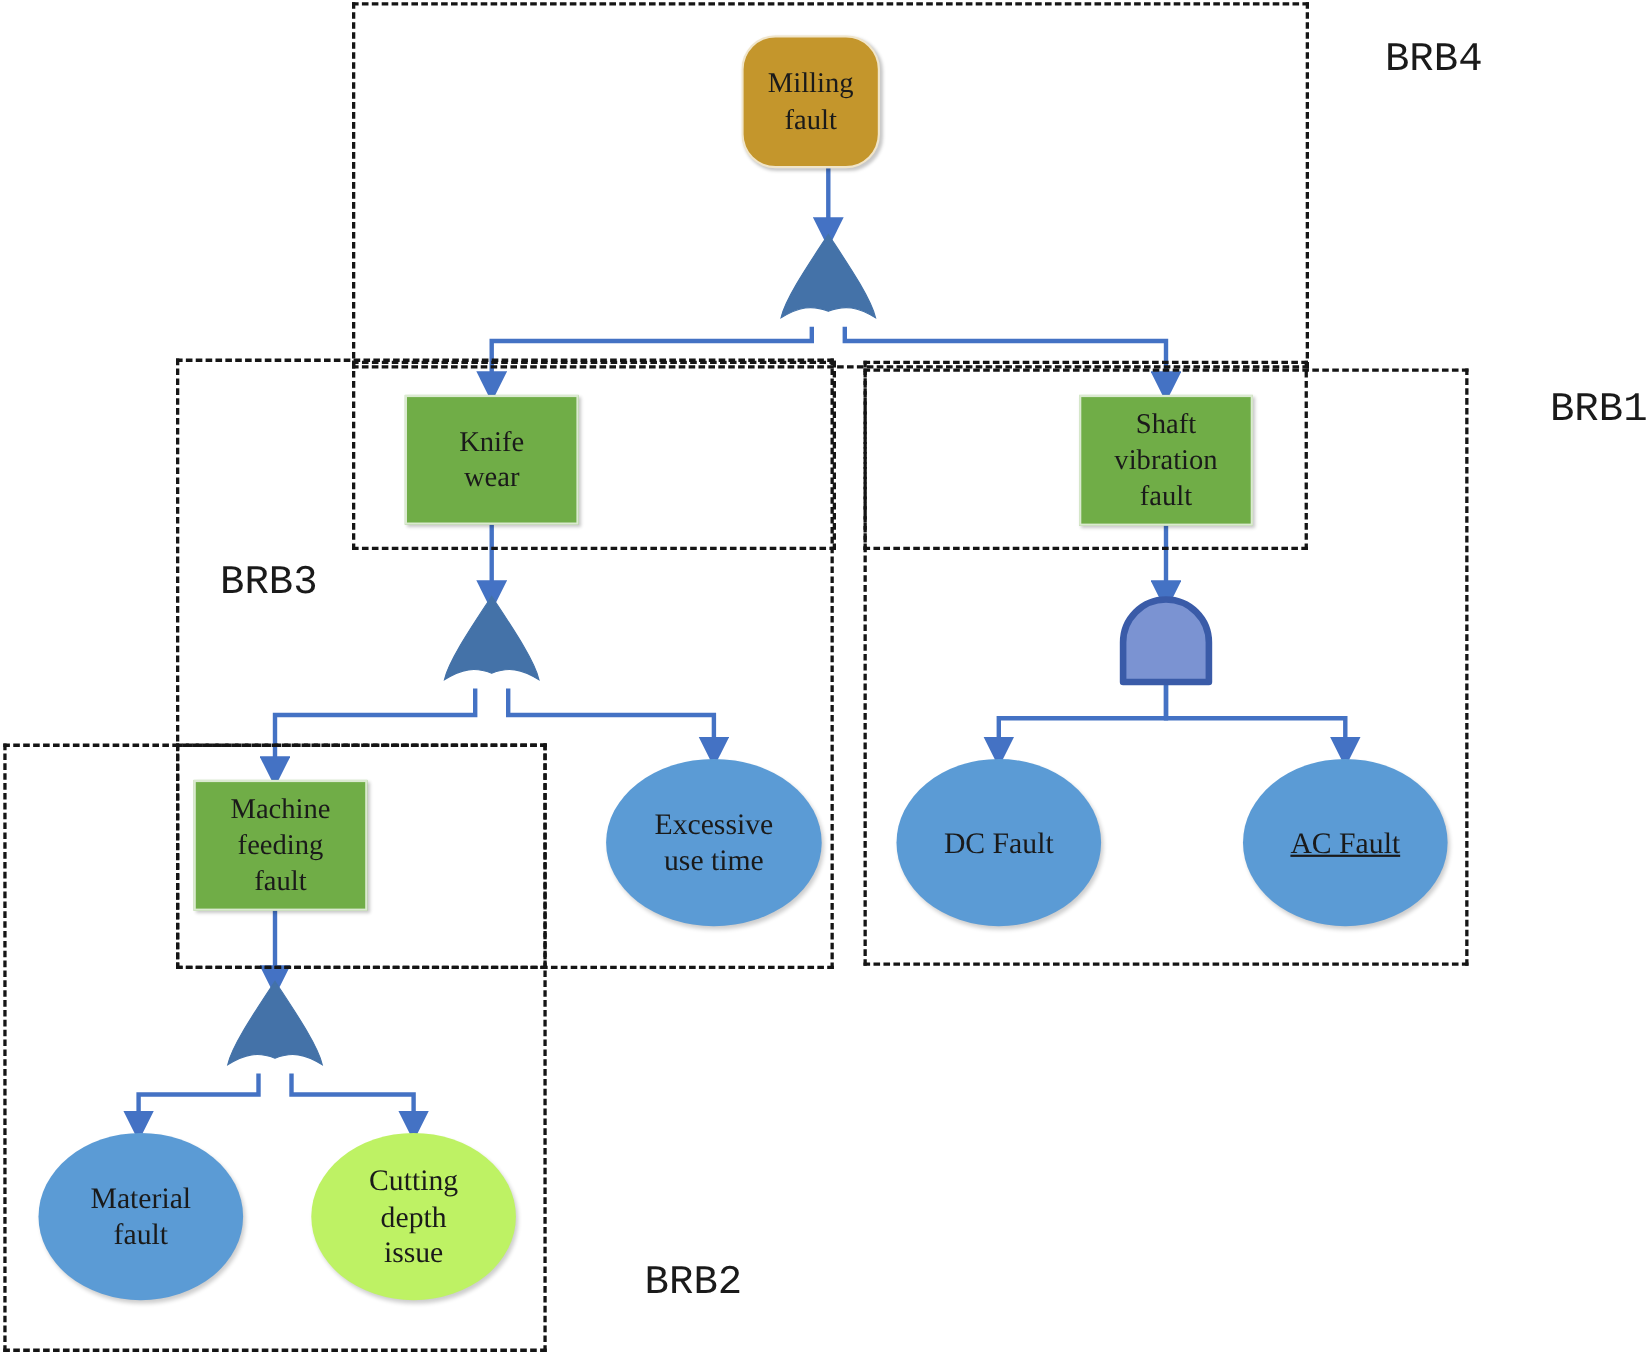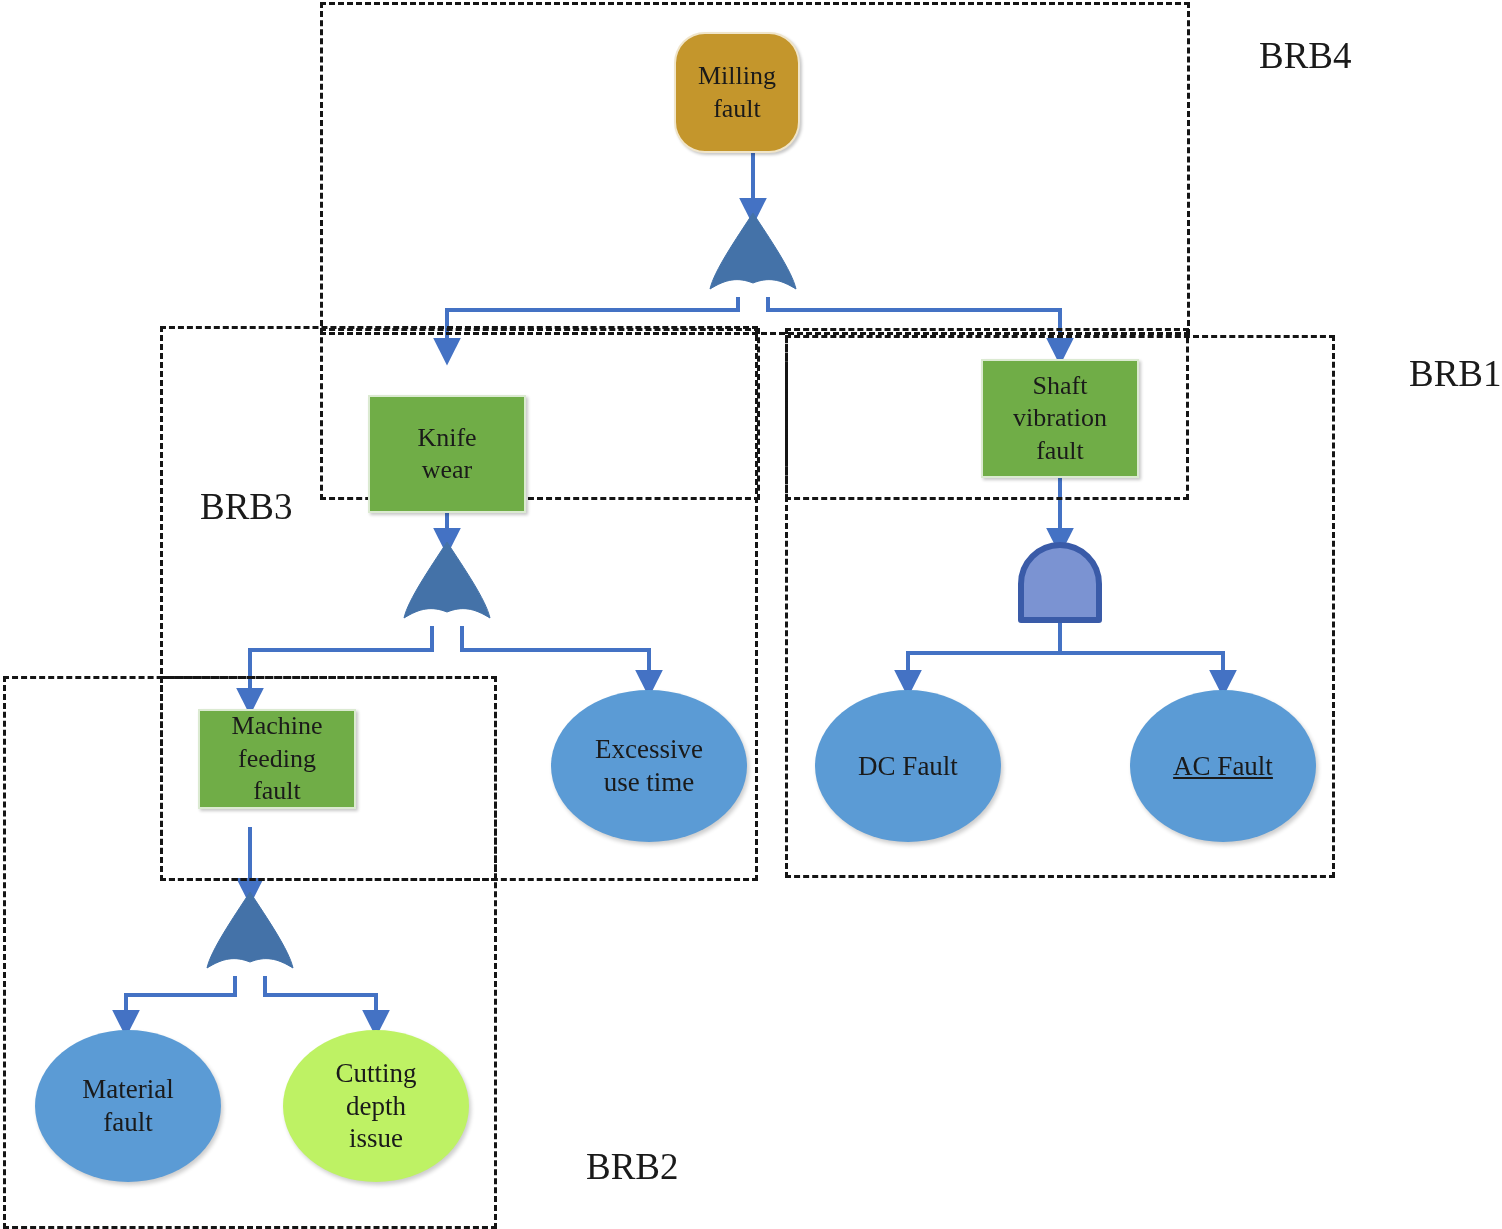--- a/index.html
+++ b/index.html
@@ -31,21 +31,21 @@
     border: 3px dashed #151515;
     box-sizing: border-box;
     background: transparent;
   }
   .brb-label {
     position: absolute;
     font-size: 37px;
     line-height: 1;
     color: #1a1a1a;
     white-space: nowrap;
-    font-family: Liberation Serif, serif;
+    font-family: Liberation Mono, monospace;
   }
   .node-rect {
     position: absolute;
     box-sizing: border-box;
     display: flex;
     align-items: center;
     justify-content: center;
     text-align: center;
     font-size: 26px;
     line-height: 1.25;
@@ -109,21 +109,21 @@
   <div class="brb-box" style="left:320px; top:2px;    width:870px; height:333px;"></div>
   <div class="brb-box" style="left:785px; top:335px;  width:550px; height:543px;"></div>
   <div class="brb-box" style="left:785px; top:328px;  width:404px; height:172px;"></div>
   <div class="brb-box" style="left:160px; top:326px;  width:598px; height:555px;"></div>
   <div class="brb-box" style="left:320px; top:328px;  width:440px; height:172px;"></div>
   <div class="brb-box" style="left:3px;   top:676px;  width:494px; height:553px;"></div>
   <div class="brb-box" style="left:160px; top:676px;  width:337px; height:205px;"></div>
 
   <div class="brb-label" style="left:1259px; top:37px;">BRB4</div>
   <div class="brb-label" style="left:1409px; top:355px;">BRB1</div>
-  <div class="brb-label" style="left:200px;  top:488px;text-align:right;">BRB3</div>
+  <div class="brb-label" style="left:200px;  top:512px;text-align:right;">BRB3</div>
   <div class="brb-label" style="left:586px;  top:1148px;">BRB2</div>
 
   <div class="gate" style="left:708px; top:213px; width:90px; height:86px;">
     <svg width="90" height="86" viewBox="0 0 90 86">
       <path d="M45,0 C62,26 84,58 88,76 C72,66 60,64 45,70 C30,64 18,66 2,76 C6,58 28,26 45,0 Z" fill="#4472A8" stroke="#4472A8" stroke-width="1"></path>
     </svg>
   </div>
 
   <div class="gate" style="left:402px; top:542px; width:90px; height:86px;">
     <svg width="90" height="86" viewBox="0 0 90 86">
@@ -140,29 +140,29 @@
   <div class="gate" style="left:205px; top:892px; width:90px; height:86px;">
     <svg width="90" height="86" viewBox="0 0 90 86">
       <path d="M45,0 C62,26 84,58 88,76 C72,66 60,64 45,70 C30,64 18,66 2,76 C6,58 28,26 45,0 Z" fill="#4472A8" stroke="#4472A8" stroke-width="1"></path>
     </svg>
   </div>
 
   <div class="node-rect" style="left:674px; top:32px; width:126px; height:121px; background:#C4962C;border-radius:31px;">
     <span>Milling fault</span>
   </div>
 
-  <div class="node-rect" style="left:368px; top:359px; width:158px; height:118px; background:#70AD47;margin-top:36px;">
+  <div class="node-rect" style="left:368px; top:359px; width:158px; height:118px; background:#70AD47;">
     <span style="display:inline-block; max-width:96px;">Knife wear</span>
   </div>
 
   <div class="node-rect" style="left:981px; top:359px; width:158px; height:119px; background:#70AD47;">
     <span style="display:inline-block; max-width:118px;">Shaft vibration fault</span>
   </div>
 
-  <div class="node-rect" style="left:176px; top:709px; width:158px; height:100px; background:#70AD47;margin-left:22px;">
+  <div class="node-rect" style="left:176px; top:709px; width:158px; height:119px; background:#70AD47;">
     <span style="display:inline-block; max-width:122px;">Machine feeding fault</span>
   </div>
 
   <div class="node-ellipse" style="left:551px; top:690px; width:196px; height:152px; background:#5B9BD5;">
     <span style="display:inline-block; max-width:150px;">Excessive use time</span>
   </div>
 
   <div class="node-ellipse" style="left:815px; top:690px; width:186px; height:152px; background:#5B9BD5;">
     <span style="display:inline-block; max-width:150px;">DC Fault</span>
   </div>

